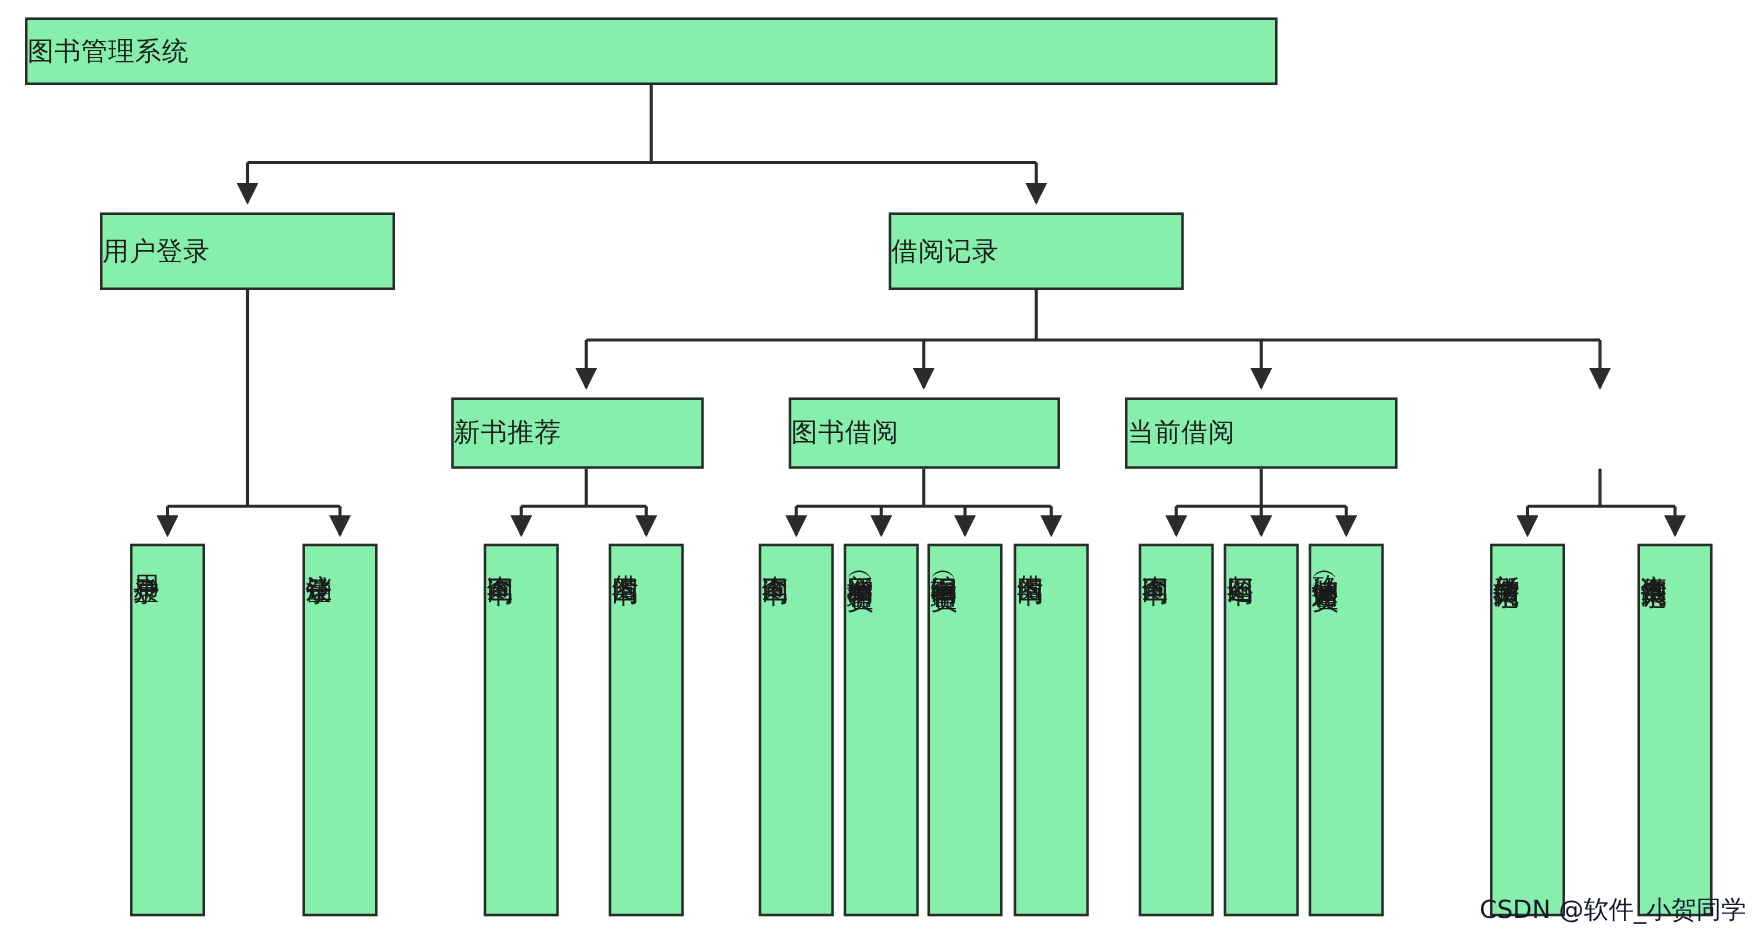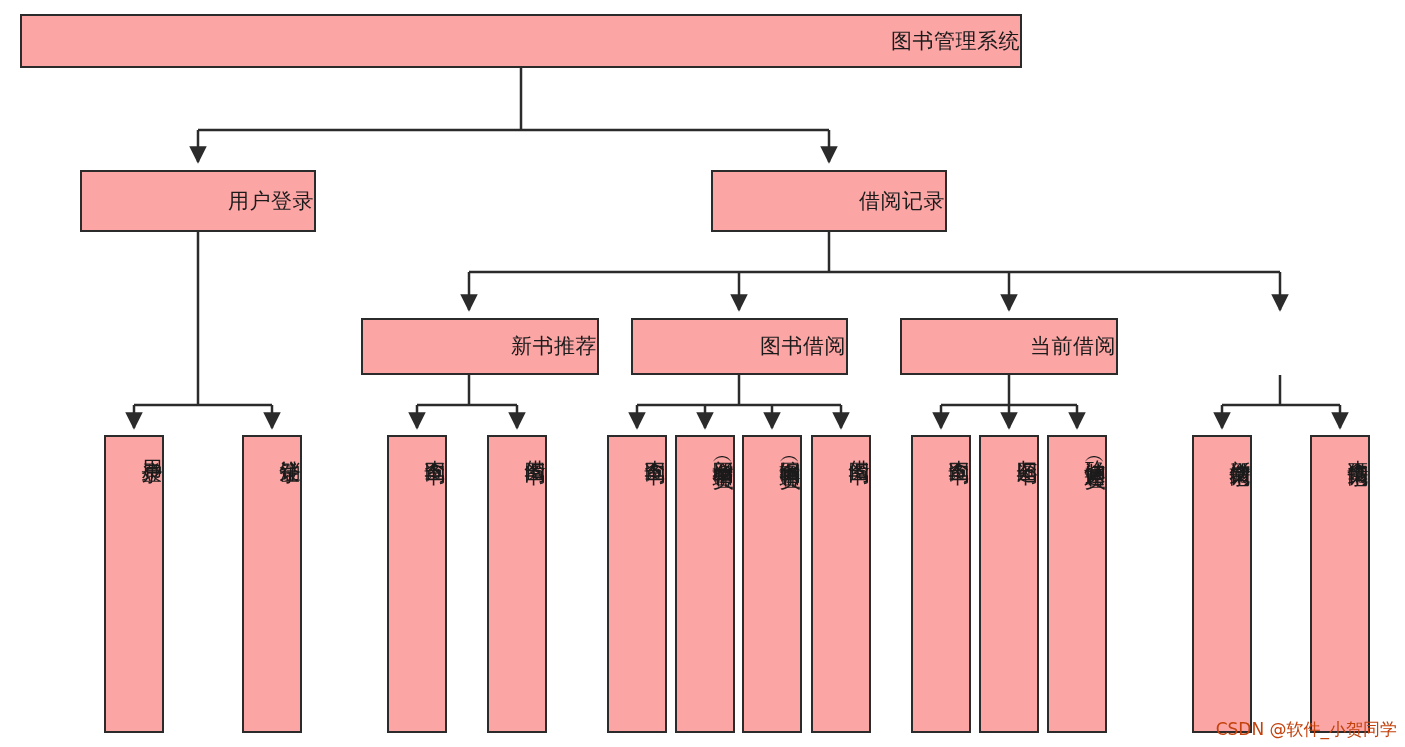--- a/index.html
+++ b/index.html
@@ -22,25 +22,25 @@
   svg.connectors {
     position: absolute;
     left: 0;
     top: 0;
     width: 1405px;
     height: 747px;
   }
   .node {
     position: absolute;
     box-sizing: border-box;
-    background: #fca5a5;
+    background: #86efac;
     border: 2px solid #2b2b2b;
     display: flex;
     align-items: center;
-    justify-content: flex-end;
+    justify-content: flex-start;
     color: #1b1b1b;
   }
   .node .label {
     display: block;
     text-align: center;
     line-height: 1.18;
   }
   .node.horizontal .label {
     font-size: 21px;
     letter-spacing: 0.5px;
@@ -54,22 +54,22 @@
     text-orientation: upright;
     font-size: 21px;
     letter-spacing: 1.5px;
     line-height: 1;
     white-space: nowrap;
   }
   #watermark {
     position: absolute;
     right: 8px;
     bottom: 6px;
-    font-size: 17px;
-    color: #c2410c;
+    font-size: 20px;
+    color: #0f172a;
     font-family: "DejaVu Sans", "Liberation Sans", sans-serif;
     white-space: nowrap;
     pointer-events: none;
   }
 </style>
 </head>
 <body>
 
 <div id="diagram-root">
 
@@ -127,21 +127,21 @@
     <span class="label">图书管理系统</span>
   </div>
 
   <div class="node horizontal" style="left:80px; top:170px; width:236px; height:62px;">
     <span class="label">用户登录</span>
   </div>
   <div class="node horizontal" style="left:711px; top:170px; width:236px; height:62px;">
     <span class="label">借阅记录</span>
   </div>
 
-  <div class="node horizontal" style="left:361px; top:318px; width:238px; height:57px;">
+  <div class="node horizontal" style="left:361px; top:318px; width:202px; height:57px;">
     <span class="label">新书推荐</span>
   </div>
   <div class="node horizontal" style="left:631px; top:318px; width:217px; height:57px;">
     <span class="label">图书借阅</span>
   </div>
   <div class="node horizontal" style="left:900px; top:318px; width:218px; height:57px;">
     <span class="label">当前借阅</span>
   </div>
 
   <div class="node vertical" style="left:104px; top:435px; width:60px; height:298px;">

